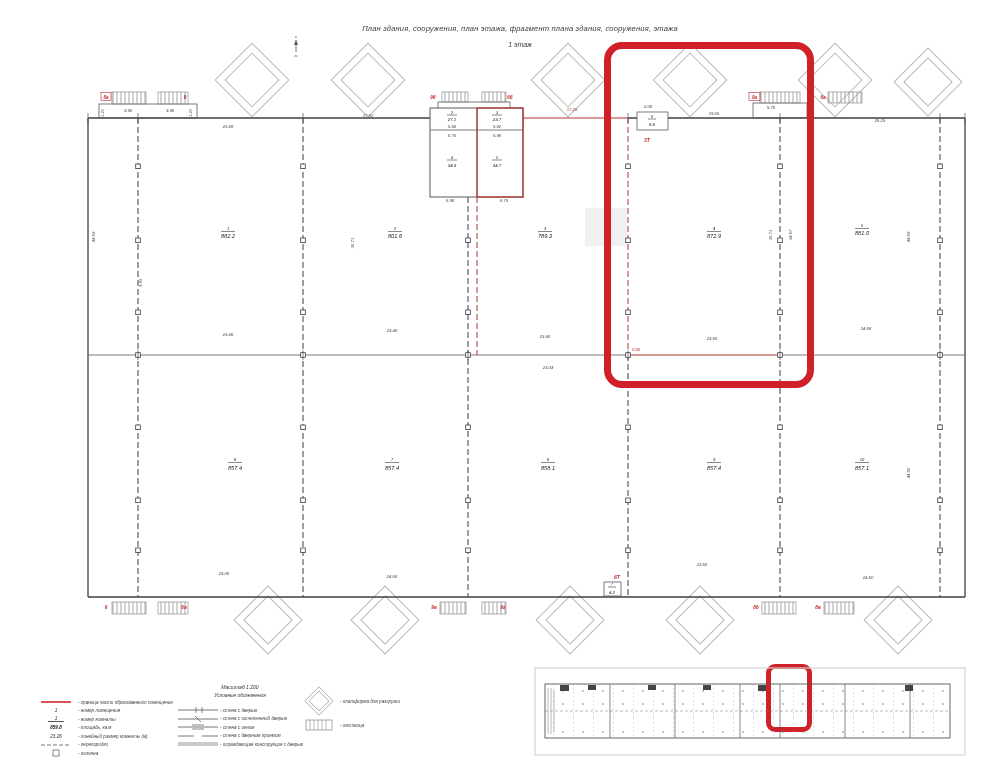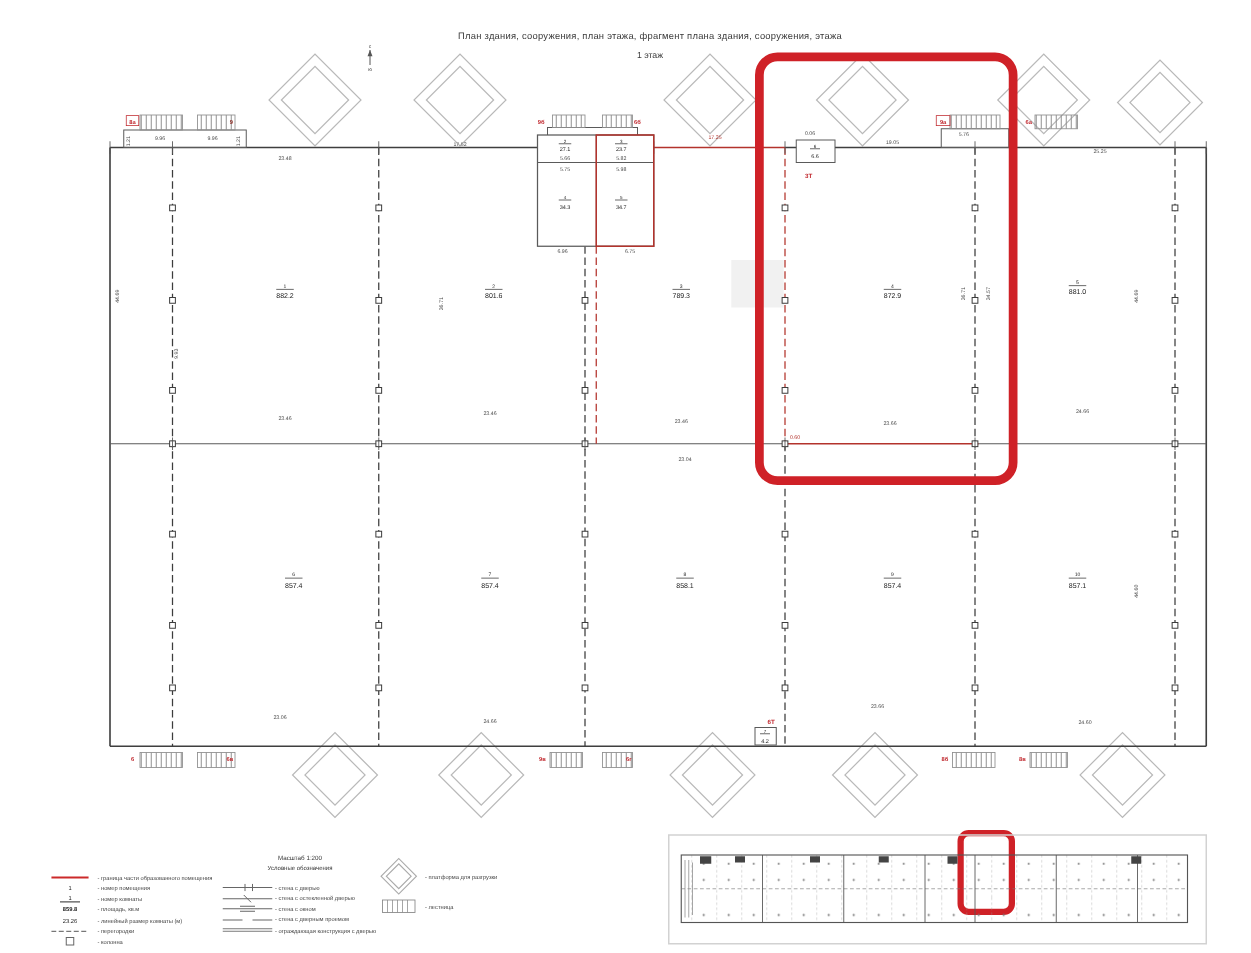--- a/index.html
+++ b/index.html
@@ -1,17 +1,17 @@
 <!DOCTYPE html>
 <html><head>
 <meta charset="utf-8">
 <style>
   html,body{margin:0;padding:0;background:#fff;}
   #page{position:relative;width:1001px;height:762px;background:#ffffff;overflow:hidden;
-        font-family:"Liberation Sans",sans-serif;color:#333;}
+        font-family:"Liberation Sans",sans-serif;color:#333;font-style:italic;}
   .titleblock{position:absolute;top:24px;left:0;width:1040px;text-align:center;}
   .titleblock .t1{font-size:7.5px;color:#3a3a3a;letter-spacing:.2px;}
   .titleblock .t2{font-size:7px;color:#3a3a3a;margin-top:8px;}
   .hl{position:absolute;border:7px solid #cf2127;border-radius:18px;pointer-events:none;}
   .hl-main{left:604px;top:42px;width:196px;height:332px;}
   .hl-mini{left:766px;top:664px;width:36px;height:58px;border-width:5px;border-radius:9px;}
   svg text{font-family:"Liberation Sans",sans-serif;fill:#3c3c3c;}
   .area{font-size:5.6px;fill:#222;}
   .num{font-size:4px;fill:#222;}
   .sarea{font-size:4.4px;fill:#222;}

